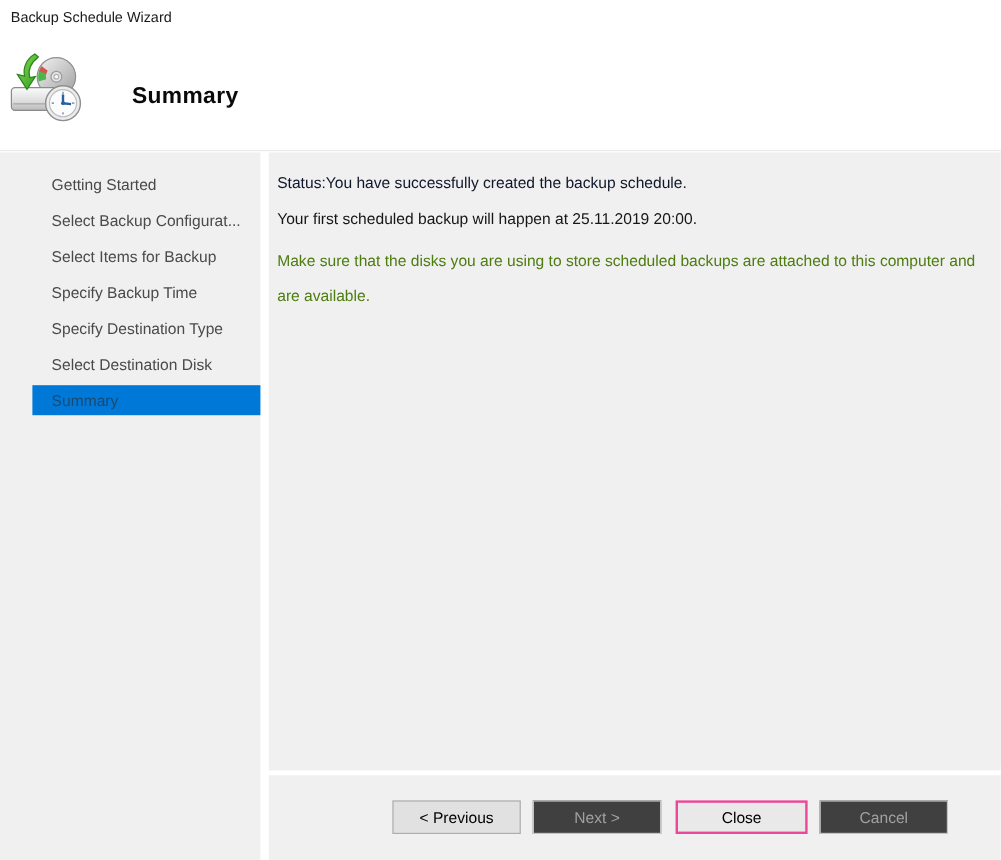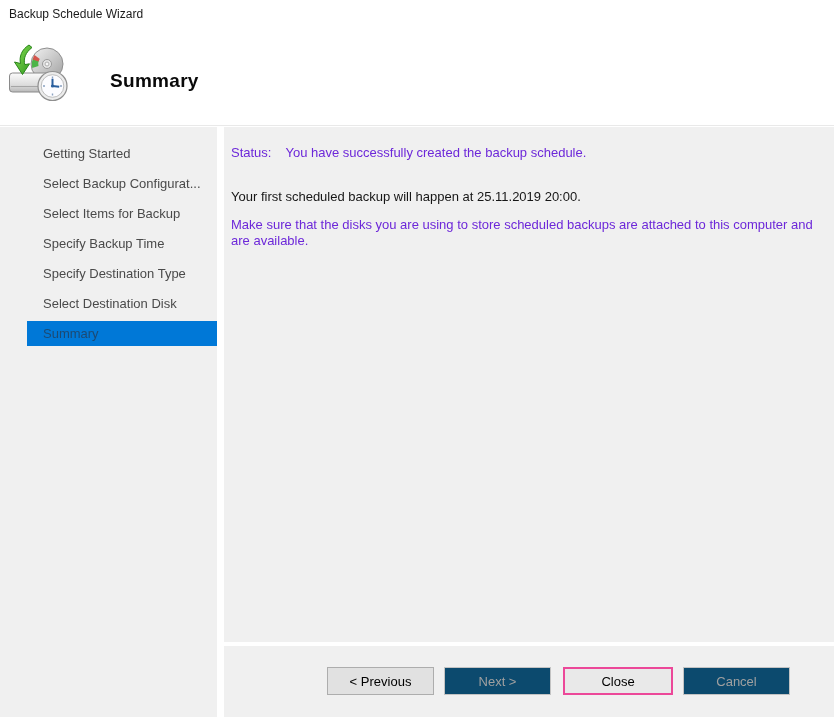--- a/index.html
+++ b/index.html
@@ -54,44 +54,44 @@
     font-size: 13px; color: #4a4a4a;
     white-space: nowrap; overflow: hidden;
     cursor: default;
   }
   .step.selected {
     background: #0078d7;
     color: #1c4a73;
   }
   
   .status-row {
-    display: flex; gap: 14px;
-    font-size: 13px; color: #6d28d9; line-height: 20px;
-    margin-bottom: 24px;
+    display: flex; 
+    font-size: 13px; color: #0f172a; line-height: 20px;
+    margin-bottom: 10px;
   }
   .content-line {
     font-size: 13px; color: #161616; line-height: 20px;
     margin-bottom: 10px;
   }
   .content-para {
-    font-size: 13px; color: #6d28d9; line-height: 16px;
+    font-size: 13px; color: #4d7c0f; line-height: 29px;
     max-width: 588px;
   }
   
   .btn {
     width: 107px; height: 28px;
     font-family: "Liberation Sans", sans-serif;
     font-size: 13px; color: #000000;
     background: #e1e1e1;
     border: 1px solid #adadad;
     margin-left: 10px;
     cursor: pointer;
   }
   .btn.disabled {
-    background: #0c4a6e;
+    background: #404040;
     border: 1px solid #c3c3c3;
     color: #a0a0a0;
     cursor: default;
   }
   .btn.default-focus {
     width: 110px;
     background: #e9e9e9;
     border: 2px solid #ec4899;
     margin-left: 12px;
   }

